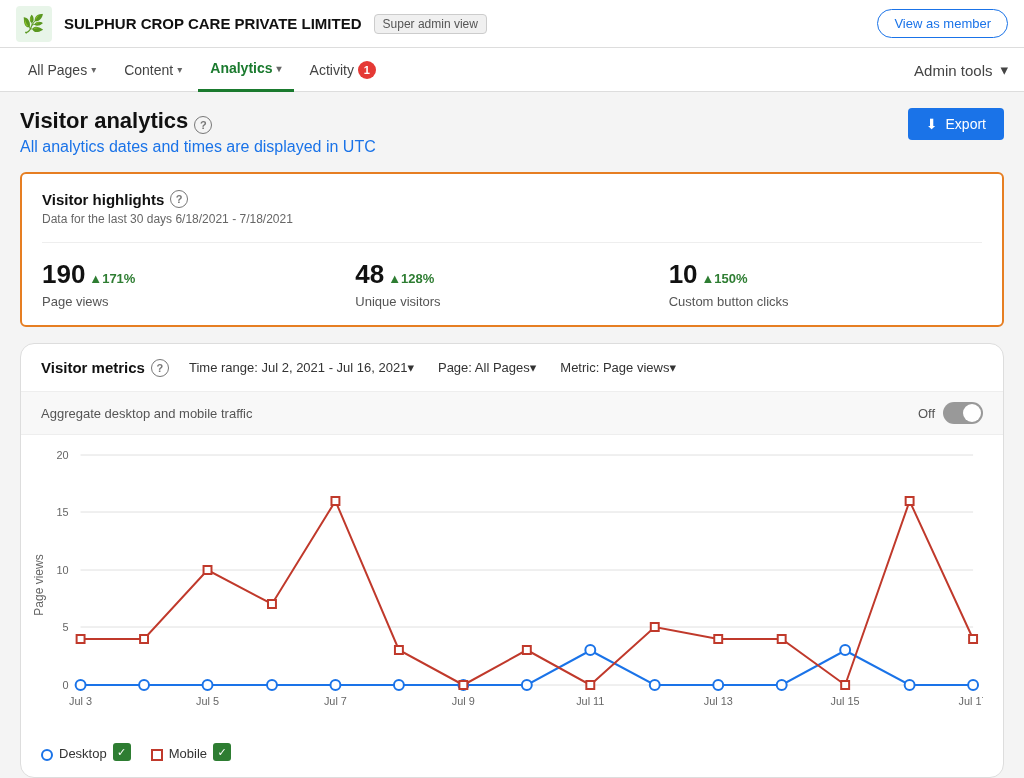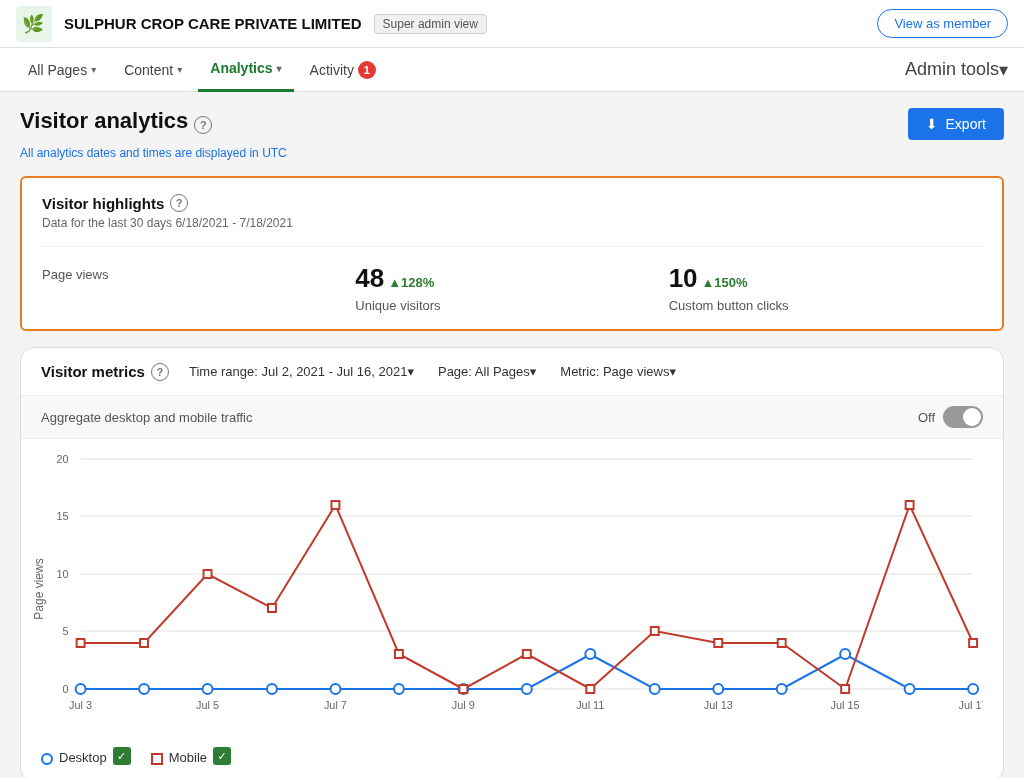--- a/index.html
+++ b/index.html
@@ -42,37 +42,37 @@
     }
     .nav-item.active { color: #1a7a2e; font-weight: 600; border-bottom: 3px solid #1a7a2e; }
     .nav-item .chevron { font-size: 10px; color: #666; }
     .nav-badge {
       background: #e53935; color: #fff; border-radius: 50%;
       width: 18px; height: 18px; font-size: 11px;
       display: flex; align-items: center; justify-content: center;
       font-weight: 700;
     }
     .nav-right { display: flex; align-items: center; }
-    .admin-tools { display: flex; align-items: flex-start; gap: 0; font-size: 18px; color: #444; cursor: pointer; }
+    .admin-tools { display: flex; align-items: flex-end; gap: 8px; font-size: 15px; color: #444; cursor: pointer; }
 
     
     .page-content { padding: 16px 20px; background: #f4f4f4; min-height: calc(778px - 92px); }
 
     
     .page-title-row {
       display: flex; align-items: flex-start; justify-content: space-between;
       margin-bottom: 16px;
     }
     .page-title { font-size: 22px; font-weight: 700; color: #111; display: flex; align-items: flex-end; gap: 6px; }
     .help-icon {
       display: inline-flex; align-items: center; justify-content: center;
       width: 18px; height: 18px; border-radius: 50%; border: 1px solid #777;
       font-size: 11px; color: #777; font-weight: 600; cursor: pointer;
     }
-    .page-subtitle { font-size: 12px; color: #1a73e8; margin-top: 12px; }
+    .page-subtitle { font-size: 16px; color: #1a73e8; margin-top: 4px; }
     .export-btn {
       background: #1a73e8; color: #fff; border: none; border-radius: 4px;
       padding: 8px 18px; font-size: 14px; cursor: pointer; display: flex;
       align-items: center; gap: 8px; font-weight: 500;
     }
 
     
     .highlights-card {
       background: #fff; border: 2px solid #e67e22; border-radius: 6px;
       padding: 16px 20px; margin-bottom: 16px;
@@ -200,20 +200,24 @@
 
   <div class="highlights-card">
     <div class="highlights-title">
       <span>Visitor highlights</span>
       <span class="help-icon">?</span>
     </div>
     <div class="highlights-subtitle">Data for the last 30 days 6/18/2021 - 7/18/2021</div>
     <hr class="highlights-divider">
     <div class="highlights-metrics">
       <div class="metric-item">
+        <div>
+          <span class="metric-value">190</span>
+          <span class="metric-change">▲171%</span>
+        </div>
         <div class="metric-label">Page views</div>
       </div>
       <div class="metric-item">
         <div>
           <span class="metric-value">48</span>
           <span class="metric-change">▲128%</span>
         </div>
         <div class="metric-label">Unique visitors</div>
       </div>
       <div class="metric-item">

